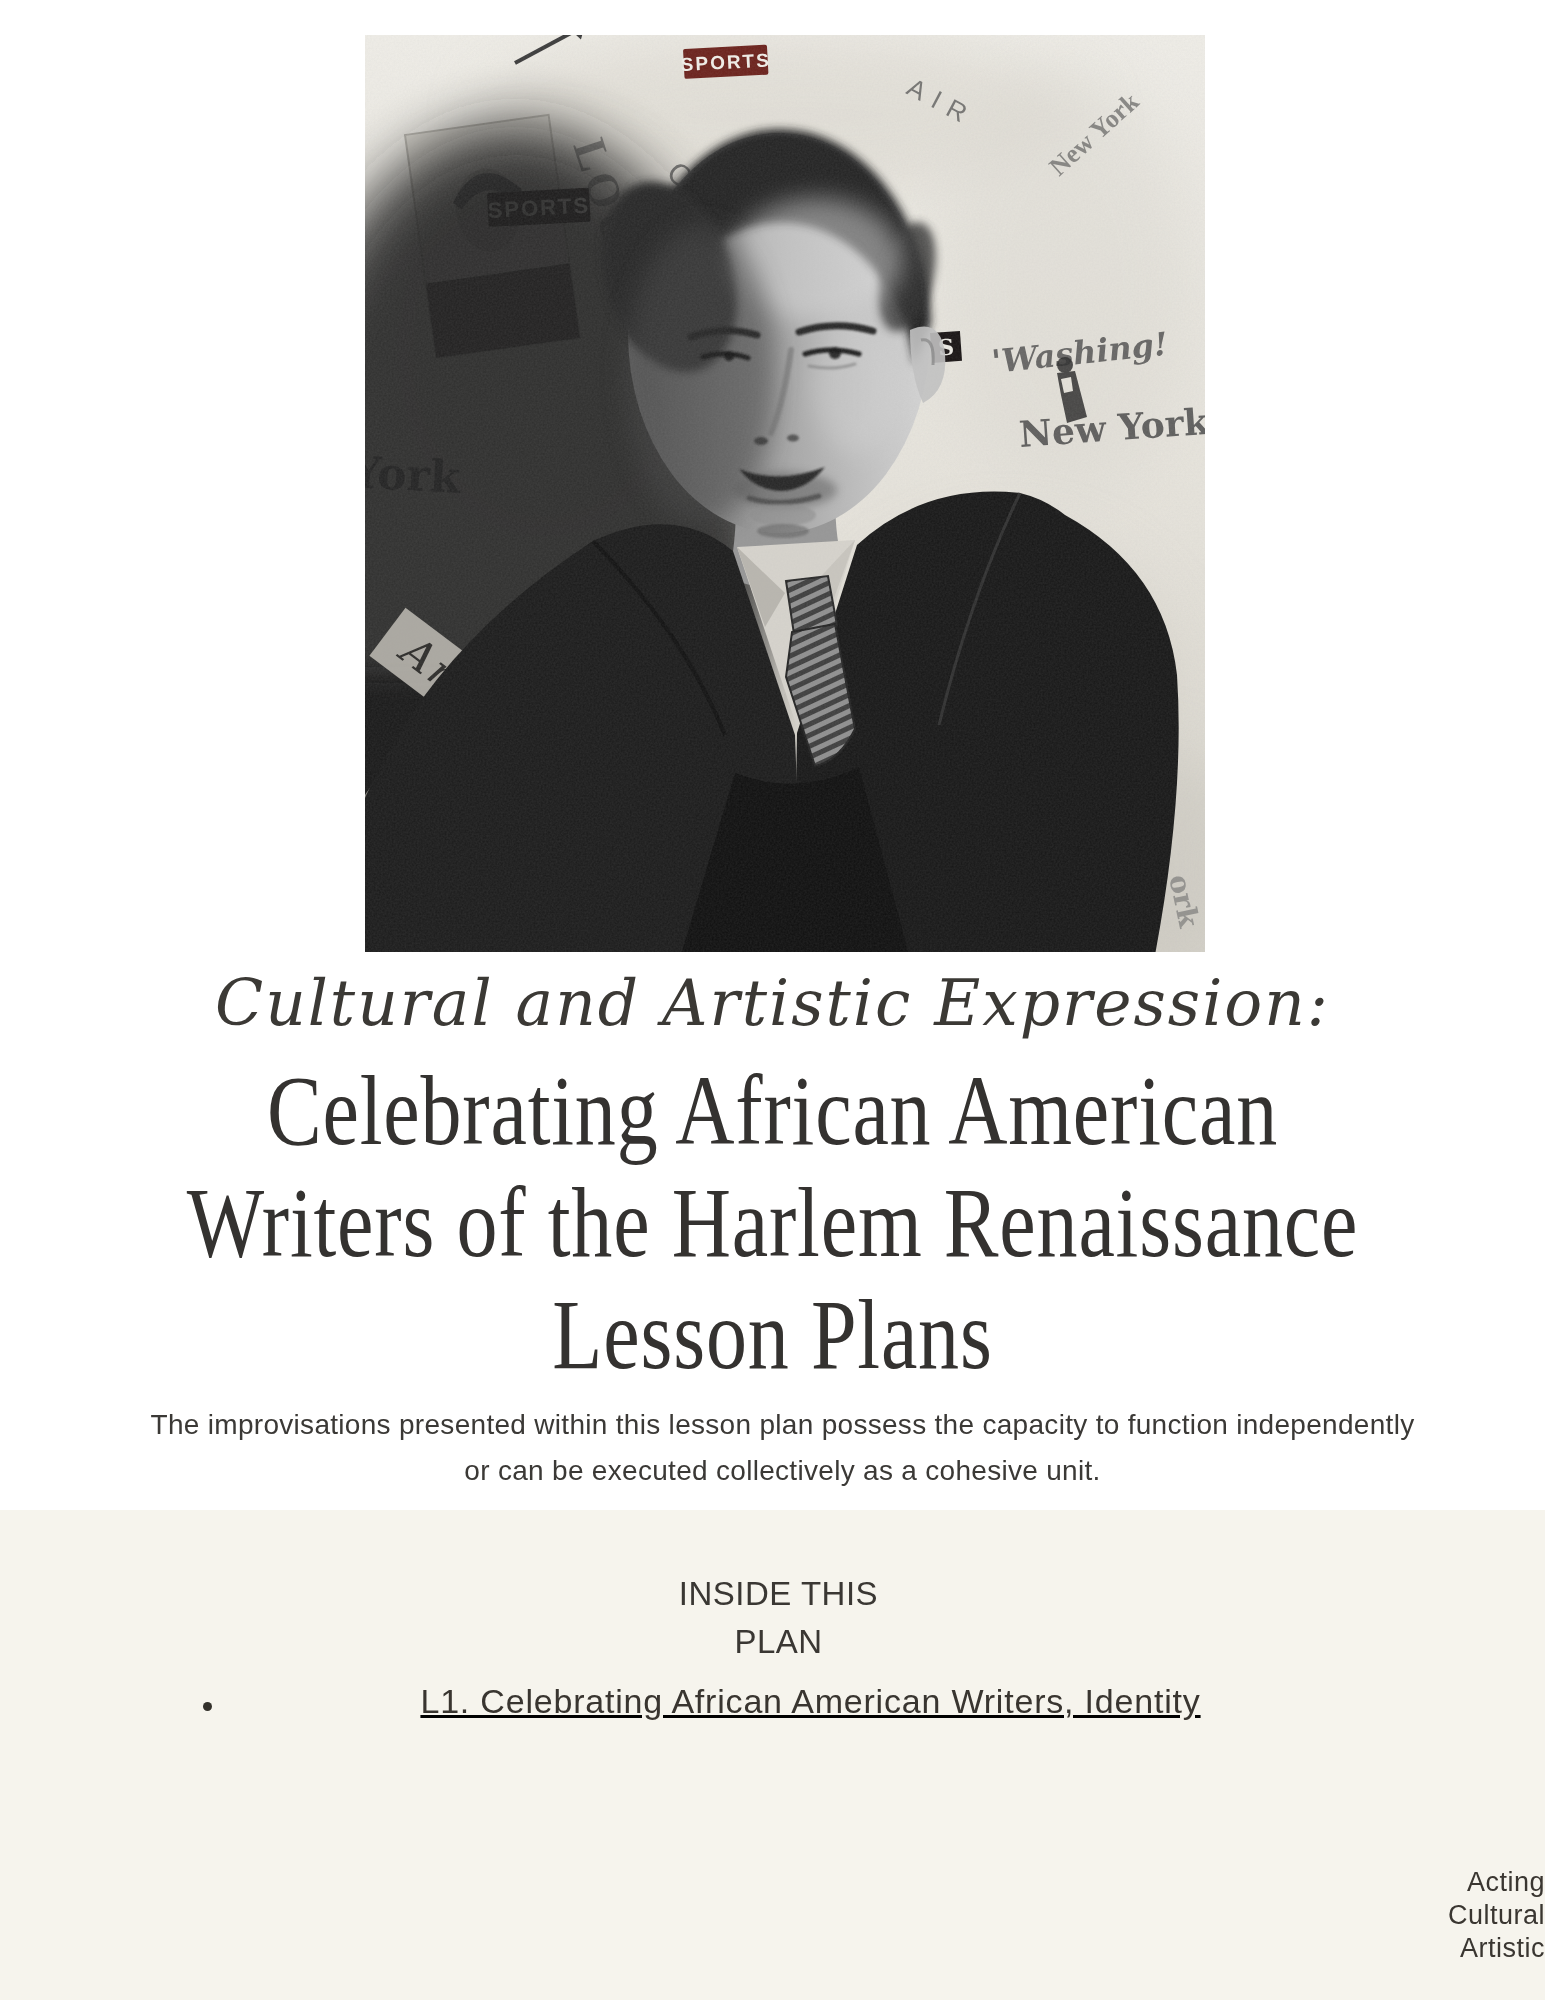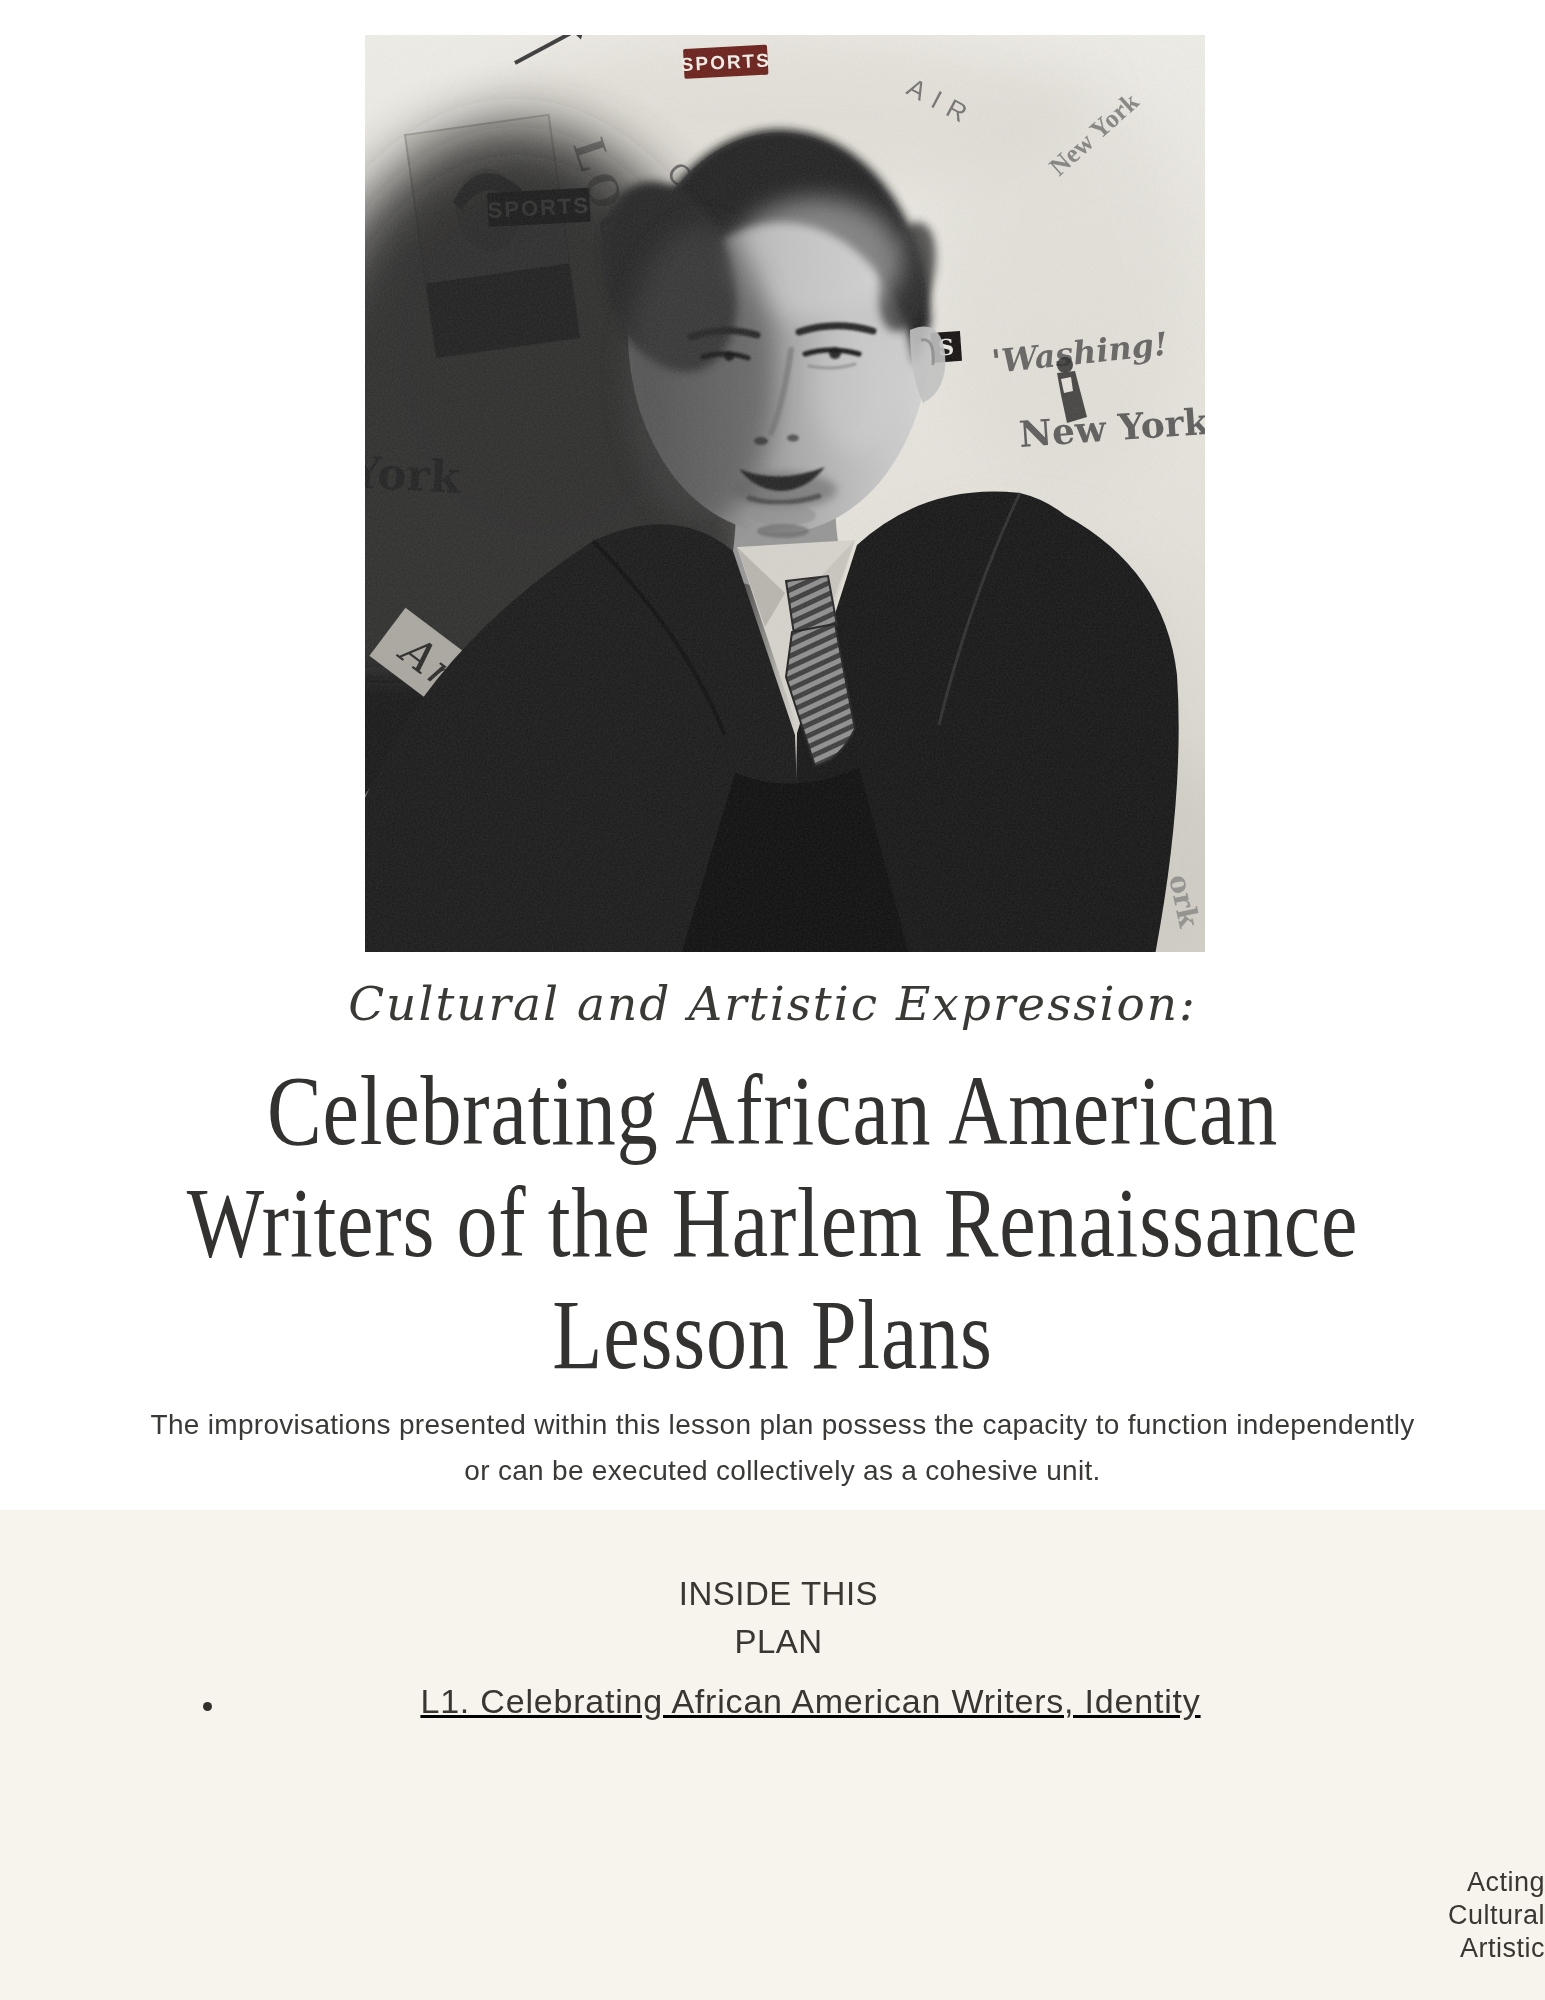--- a/index.html
+++ b/index.html
@@ -6,21 +6,21 @@
   .page{position:relative;width:1545px;height:2000px;overflow:hidden;background:#ffffff;
         font-family:"Liberation Sans",sans-serif;}
 
   
   .photo{position:absolute;left:365px;top:35px;width:840px;height:917px;}
   .photo svg{display:block;width:100%;height:100%;}
 
   
   .kicker{position:absolute;left:0;top:948px;width:100%;text-align:center;
           font-family:"DejaVu Serif",serif;font-style:italic;font-weight:400;
-          font-size:47px;line-height:112px;color:#3b3935;letter-spacing:2px;}
+          font-size:63px;line-height:112px;color:#3b3935;letter-spacing:2px;}
 
   
   .title{position:absolute;left:0;top:1055px;width:100%;margin:0;text-align:center;
          color:#343230;font-weight:400;}
   .title-line{display:block;font-family:"Liberation Serif",serif;font-size:100px;
               line-height:112px;transform:scaleX(0.82);letter-spacing:1px;white-space:nowrap;}
 
   
   .subtitle{position:absolute;left:0;top:1392px;width:100%;margin:10px;text-align:center;
             color:#3b3936;font-size:28px;line-height:46px;letter-spacing:0.3px;}

